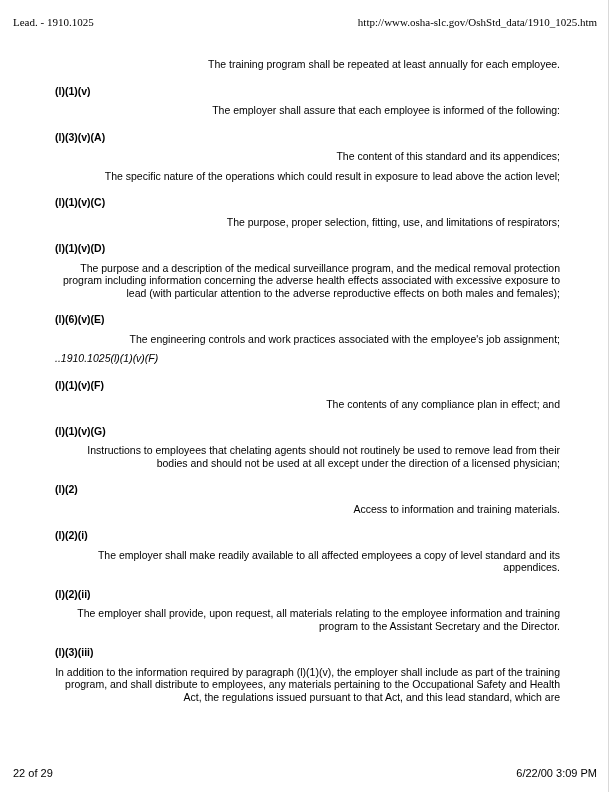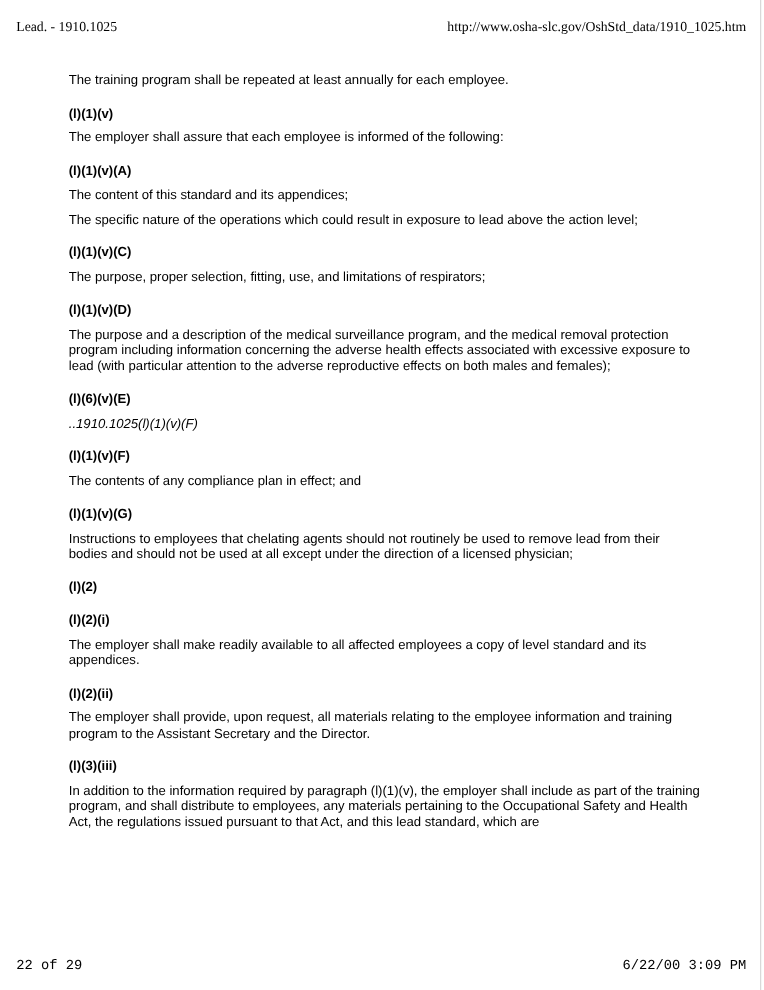--- a/index.html
+++ b/index.html
@@ -26,41 +26,42 @@
     font-size: 11px;
     line-height: 12px;
   }
   .print-footer {
     position: absolute;
     bottom: 13px;
     left: 13px;
     right: 14px;
     display: flex;
     justify-content: space-between;
-    font-family: Liberation Mono, monospace;
+    font-family: Liberation Sans, sans-serif;
     font-size: 11px;
     line-height: 12px;
   }
   .doc-content {
     position: absolute;
     top: 58px;
     left: 55px;
     width: 505px;
     font-size: 10.5px;
     line-height: 12.5px;
   }
   .doc-content .block {
     margin: 0;
   }
   .doc-content .heading {
     margin-top: 14px;
     font-weight: bold;
   }
   .doc-content .paragraph {
     margin-top: 7px;
+    text-align: right;
   }
   .doc-content .ref {
     margin-top: 7px;
     font-weight: normal;
     font-style: italic;
   }
   .doc-content .block:first-child {
     margin-top: 0;
   }
   
@@ -78,34 +79,36 @@
 
 <div class="print-header">
   <span>Lead. - 1910.1025</span>
   <span>http://www.osha-slc.gov/OshStd_data/1910_1025.htm</span>
 </div>
 
 <div class="doc-content">
     <div class="block paragraph">The training program shall be repeated at least annually for each employee.</div>
     <div class="block heading">(l)(1)(v)</div>
     <div class="block paragraph">The employer shall assure that each employee is informed of the following:</div>
-    <div class="block heading">(l)(1)(v)(A)</div>
+    <div class="block heading">(l)(3)(v)(A)</div>
     <div class="block paragraph">The content of this standard and its appendices;</div>
     <div class="block paragraph">The specific nature of the operations which could result in exposure to lead above the action level;</div>
     <div class="block heading">(l)(1)(v)(C)</div>
     <div class="block paragraph">The purpose, proper selection, fitting, use, and limitations of respirators;</div>
     <div class="block heading">(l)(1)(v)(D)</div>
     <div class="block paragraph">The purpose and a description of the medical surveillance program, and the medical removal protection program including information concerning the adverse health effects associated with excessive exposure to lead (with particular attention to the adverse reproductive effects on both males and females);</div>
     <div class="block heading">(l)(6)(v)(E)</div>
+    <div class="block paragraph">The engineering controls and work practices associated with the employee's job assignment;</div>
     <div class="block ref">..1910.1025(l)(1)(v)(F)</div>
     <div class="block heading">(l)(1)(v)(F)</div>
     <div class="block paragraph">The contents of any compliance plan in effect; and</div>
     <div class="block heading">(l)(1)(v)(G)</div>
     <div class="block paragraph">Instructions to employees that chelating agents should not routinely be used to remove lead from their bodies and should not be used at all except under the direction of a licensed physician;</div>
     <div class="block heading">(l)(2)</div>
+    <div class="block paragraph">Access to information and training materials.</div>
     <div class="block heading">(l)(2)(i)</div>
     <div class="block paragraph">The employer shall make readily available to all affected employees a copy of level standard and its appendices.</div>
     <div class="block heading">(l)(2)(ii)</div>
     <div class="block paragraph">The employer shall provide, upon request, all materials relating to the employee information and training program to the Assistant Secretary and the Director.</div>
     <div class="block heading">(l)(3)(iii)</div>
     <div class="block paragraph">In addition to the information required by paragraph (l)(1)(v), the employer shall include as part of the training program, and shall distribute to employees, any materials pertaining to the Occupational Safety and Health Act, the regulations issued pursuant to that Act, and this lead standard, which are</div>
   </div>
 
 <div class="print-footer">
   <span>22 of 29</span>

